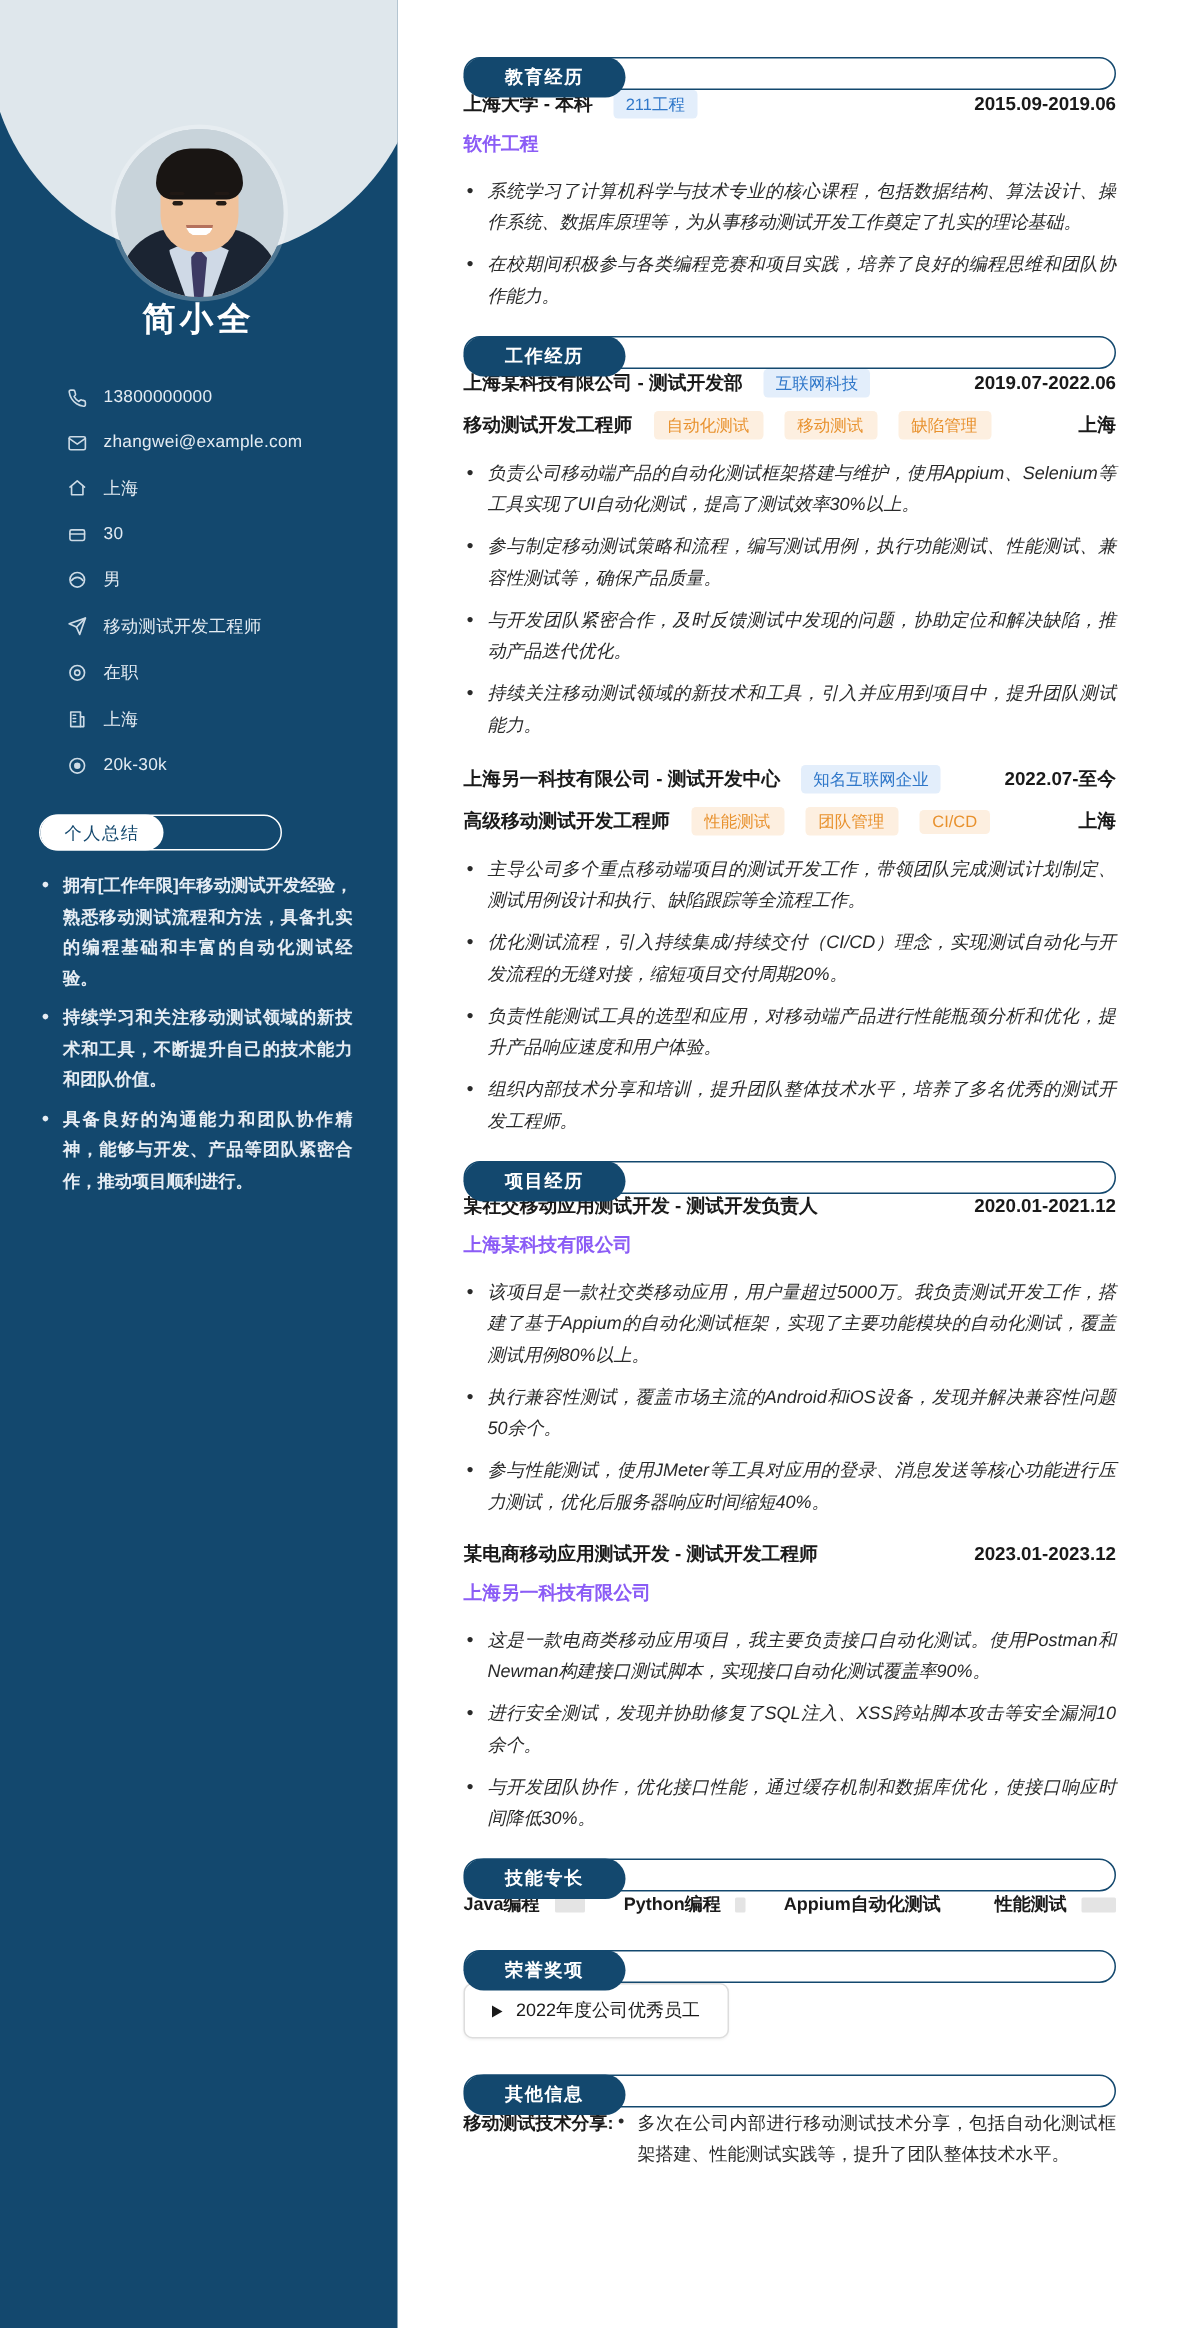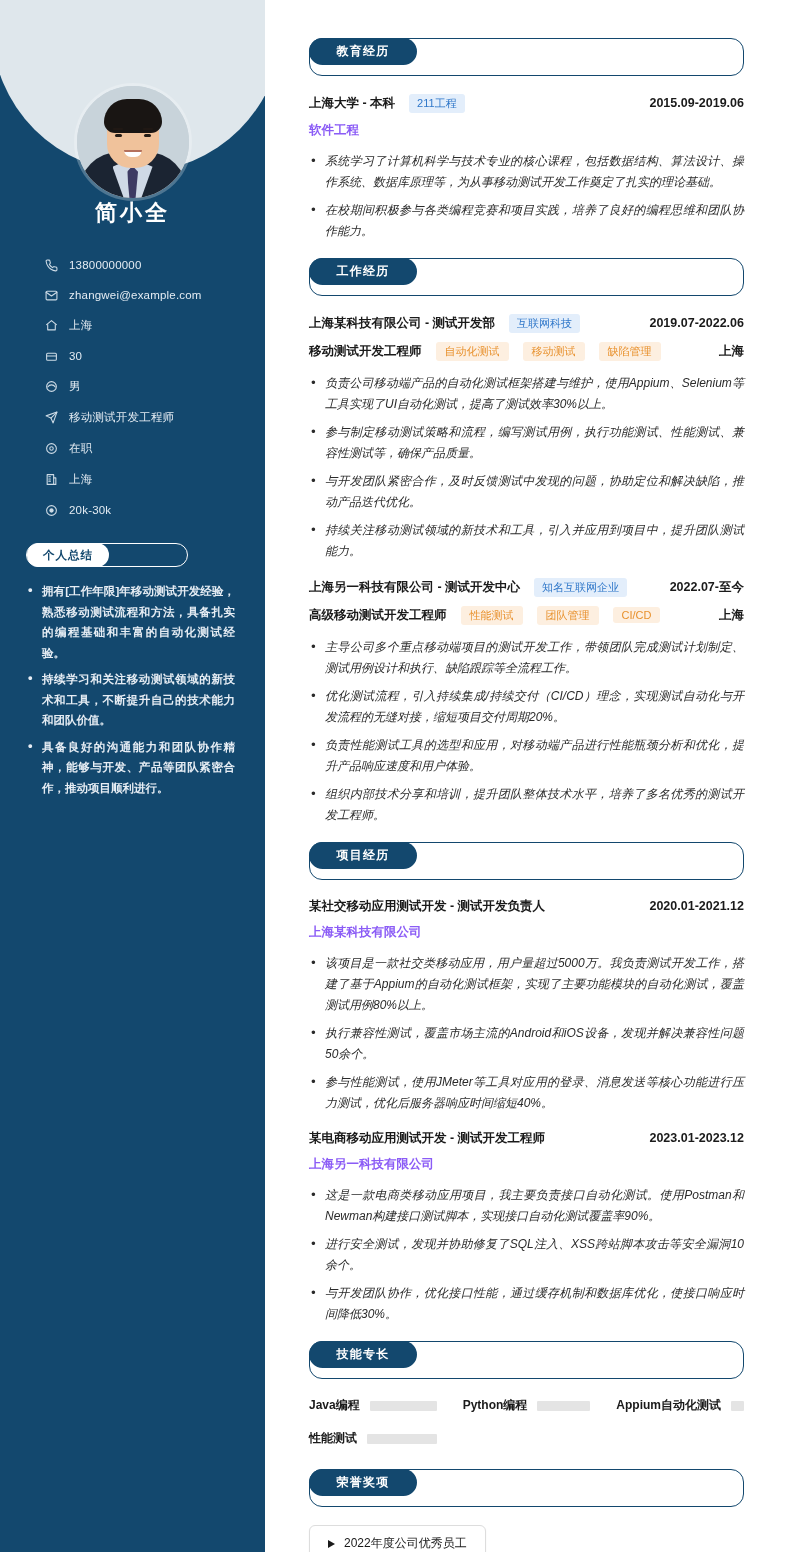--- a/index.html
+++ b/index.html
@@ -134,21 +134,21 @@
   }
   .sb-section-pill .lbl {
     position: absolute;
     left: 0; top: -1px;
     height: 24px;
     padding: 0 16px;
     border-radius: 12px;
     background: #ffffff;
     color: #13486e;
     font-size: 11.5px;
-    font-weight: bold;
+    font-weight: normal;
     display: flex; align-items: center;
     letter-spacing: 1px;
   }
 
   .sb-summary { margin-top: 14px; padding-right: 4px; font-weight: bold; }
   .sb-summary li {
     list-style: none;
     position: relative;
     font-size: 11.5px;
     line-height: 20.5px;
@@ -165,24 +165,23 @@
 
   
   .main {
     flex: 1;
     padding: 38px 50px 20px 44px;
     background: #ffffff;
   }
   .section { margin-bottom: 4px; }
   .sec-head {
     position: relative;
-    height: 38px;
+    height: 22px;
     border: 1.4px solid #13486e;
     border-radius: 13px;
-    margin-bottom: 18px;
   }
   .sec-head .pill {
     position: absolute;
     left: -1px; top: -1px;
     height: 27px;
     min-width: 108px;
     padding: 0 22px;
     border-radius: 14px;
     background: #13486e;
     color: #ffffff;
@@ -247,21 +246,21 @@
   }
   ul.bullets li::before {
     content: "•";
     position: absolute; left: 2px; top: -1px;
     color: #2a2a2a; font-size: 13px;
   }
 
   
   .skills-grid {
     display: grid;
-    grid-template-columns: 1fr 1fr 1fr;
+    grid-template-columns: 1fr 1fr 1fr 1fr;
     column-gap: 26px;
     row-gap: 16px;
     margin-bottom: 22px;
   }
   .skill-item { display: flex; align-items: center; gap: 10px; }
   .skill-name { font-size: 12px; font-weight: bold; color: #1a1a1a; white-space: nowrap; }
   .skill-bar {
     flex: 1;
     height: 10px;
     background: #e4e4e4;

